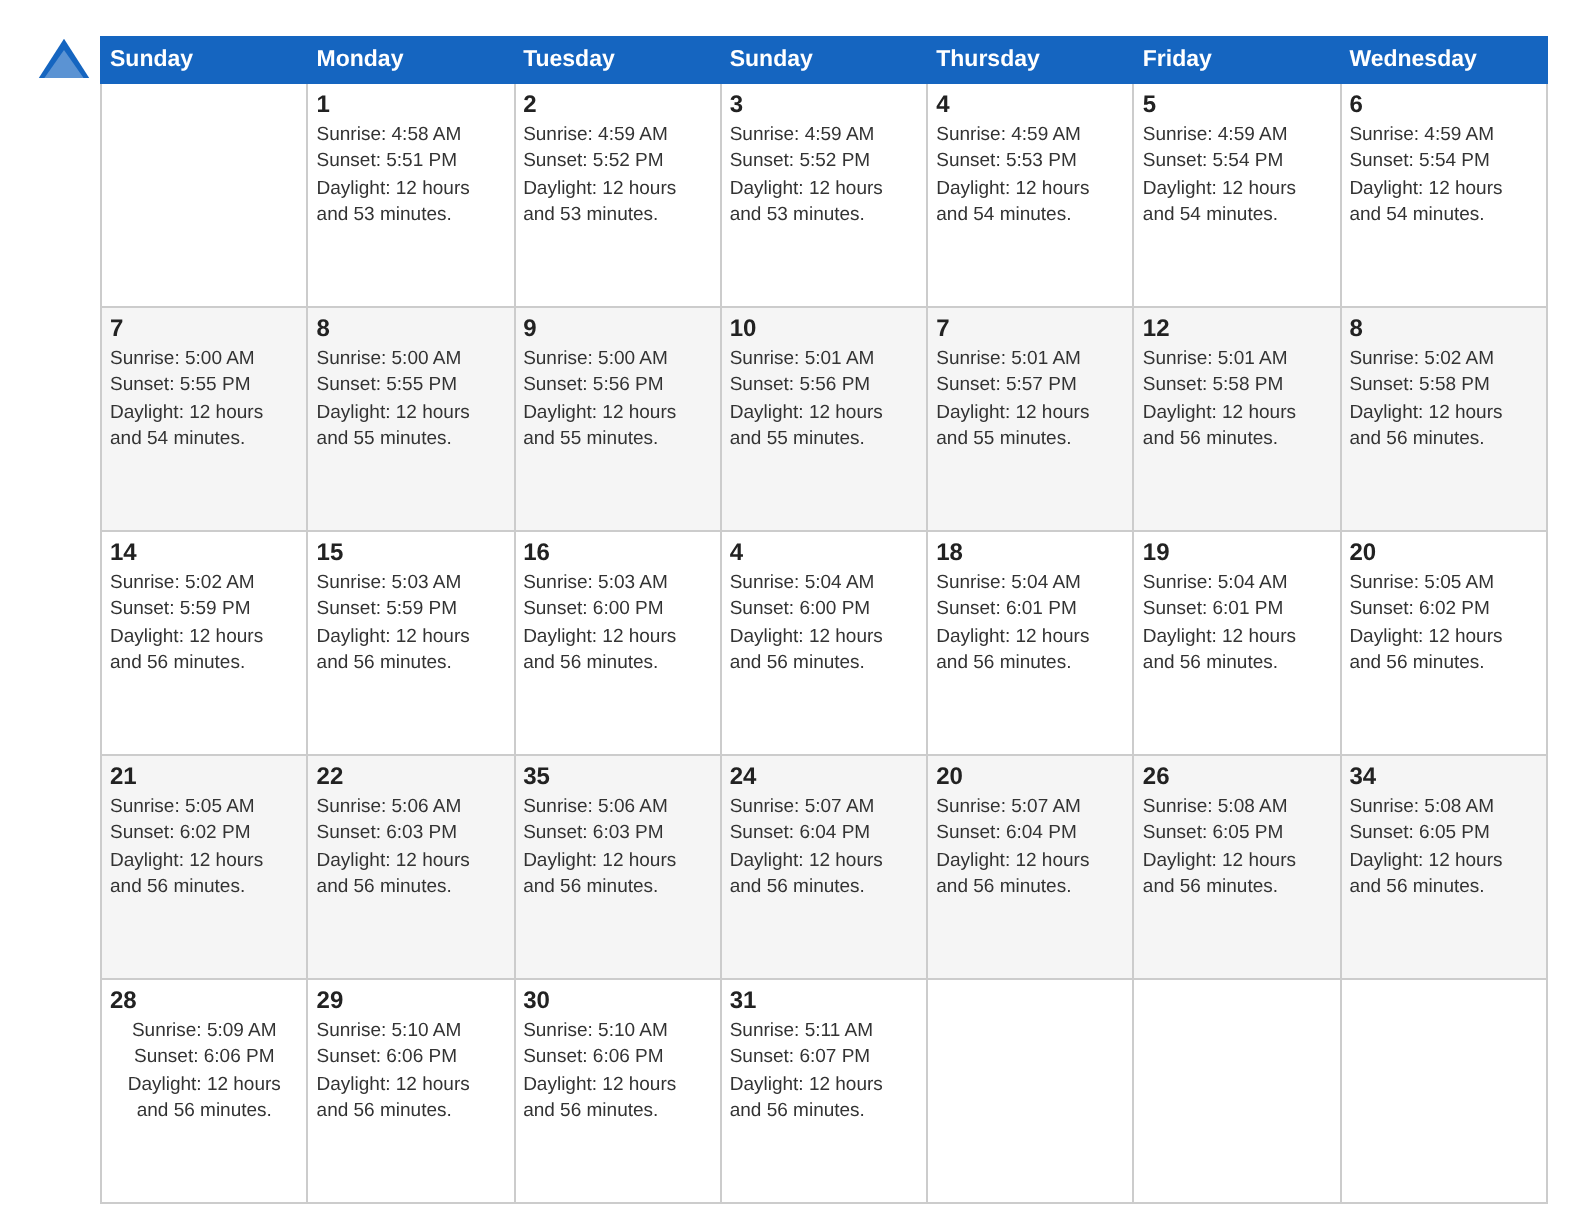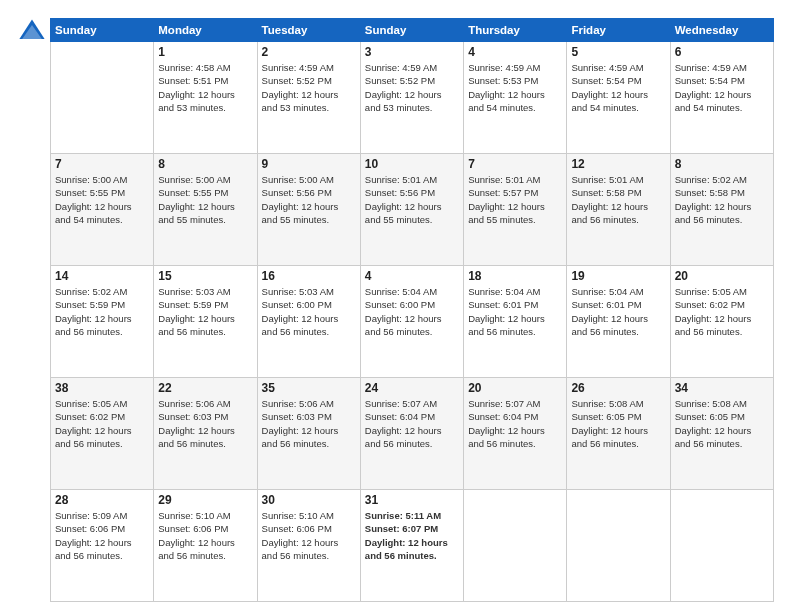--- a/index.html
+++ b/index.html
@@ -270,21 +270,21 @@
           <td>
             <span class="day-num">20</span>
             <div class="day-info" style="white-space: pre-line;">Sunrise: 5:05 AM
 Sunset: 6:02 PM
 Daylight: 12 hours
 and 56 minutes.</div>
           </td>
         </tr>
         <tr>
           <td>
-            <span class="day-num">38</span>
+            <span class="day-num">21</span>
             <div class="day-info" style="white-space: pre-line;">Sunrise: 5:05 AM
 Sunset: 6:02 PM
 Daylight: 12 hours
 and 56 minutes.</div>
           </td>
           <td>
             <span class="day-num">22</span>
             <div class="day-info" style="white-space: pre-line;">Sunrise: 5:06 AM
 Sunset: 6:03 PM
 Daylight: 12 hours
@@ -322,42 +322,42 @@
             <span class="day-num">34</span>
             <div class="day-info" style="white-space: pre-line;">Sunrise: 5:08 AM
 Sunset: 6:05 PM
 Daylight: 12 hours
 and 56 minutes.</div>
           </td>
         </tr>
         <tr>
           <td>
             <span class="day-num">28</span>
-            <div class="day-info" style="white-space: pre-line;">Sunrise: 5:09 AM
+            <div class="day-info" style="white-space: pre-line; text-align: center;">Sunrise: 5:09 AM
 Sunset: 6:06 PM
 Daylight: 12 hours
 and 56 minutes.</div>
           </td>
           <td>
             <span class="day-num">29</span>
             <div class="day-info" style="white-space: pre-line;">Sunrise: 5:10 AM
 Sunset: 6:06 PM
 Daylight: 12 hours
 and 56 minutes.</div>
           </td>
           <td>
             <span class="day-num">30</span>
             <div class="day-info" style="white-space: pre-line;">Sunrise: 5:10 AM
 Sunset: 6:06 PM
 Daylight: 12 hours
 and 56 minutes.</div>
           </td>
           <td>
             <span class="day-num">31</span>
-            <div class="day-info" style="white-space: pre-line; font-weight: bold;">Sunrise: 5:11 AM
+            <div class="day-info" style="white-space: pre-line;">Sunrise: 5:11 AM
 Sunset: 6:07 PM
 Daylight: 12 hours
 and 56 minutes.</div>
           </td>
           <td class="empty"></td>
           <td class="empty"></td>
           <td class="empty"></td>
         </tr>
       </tbody>
   </table>

